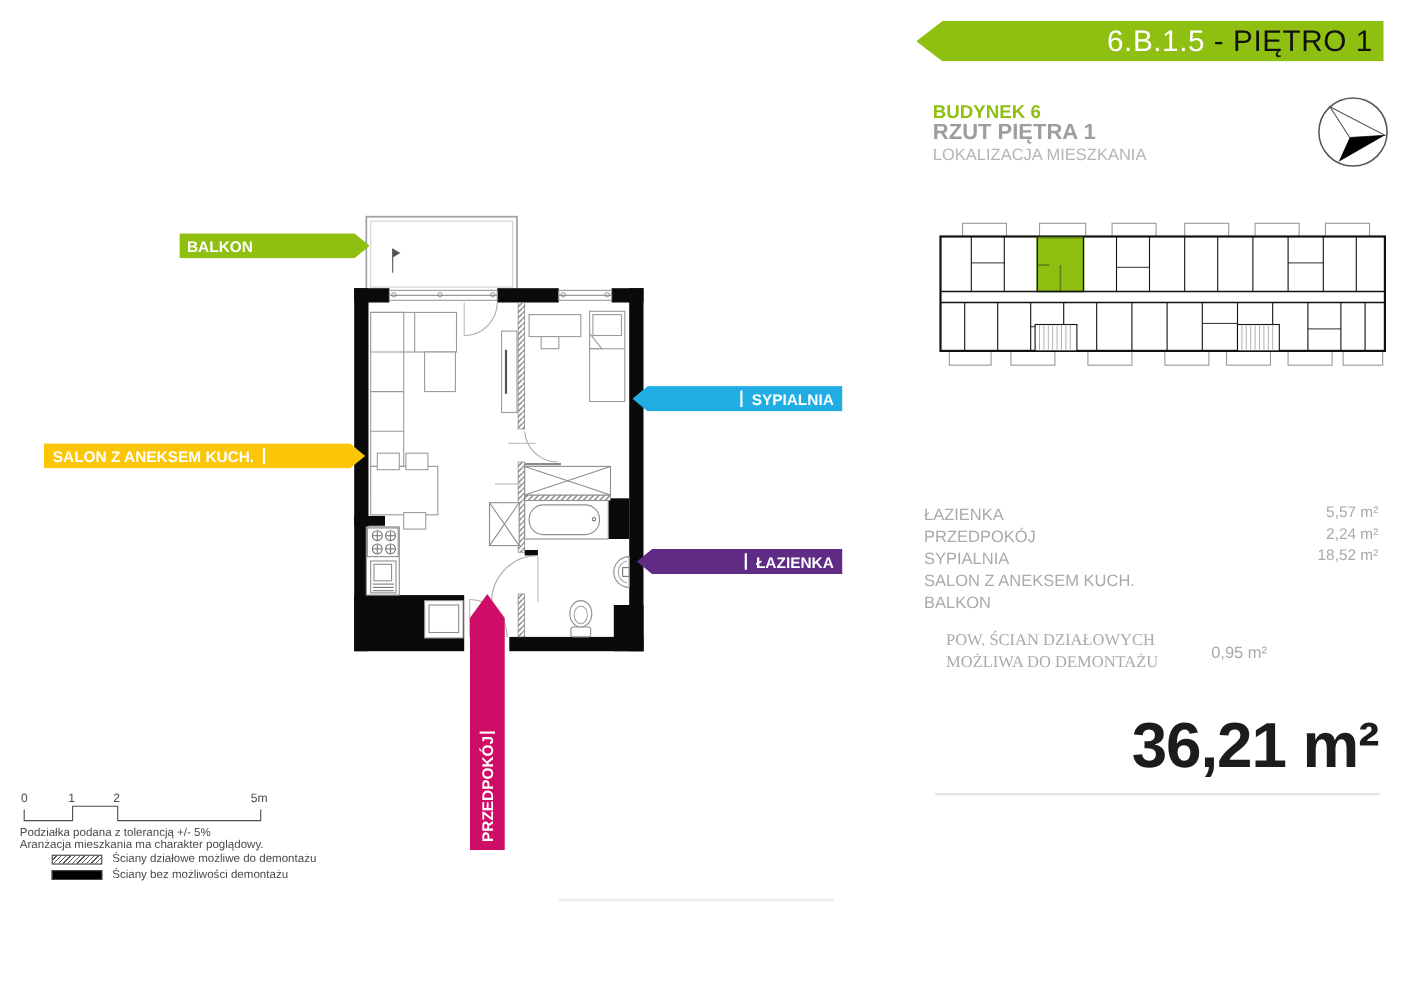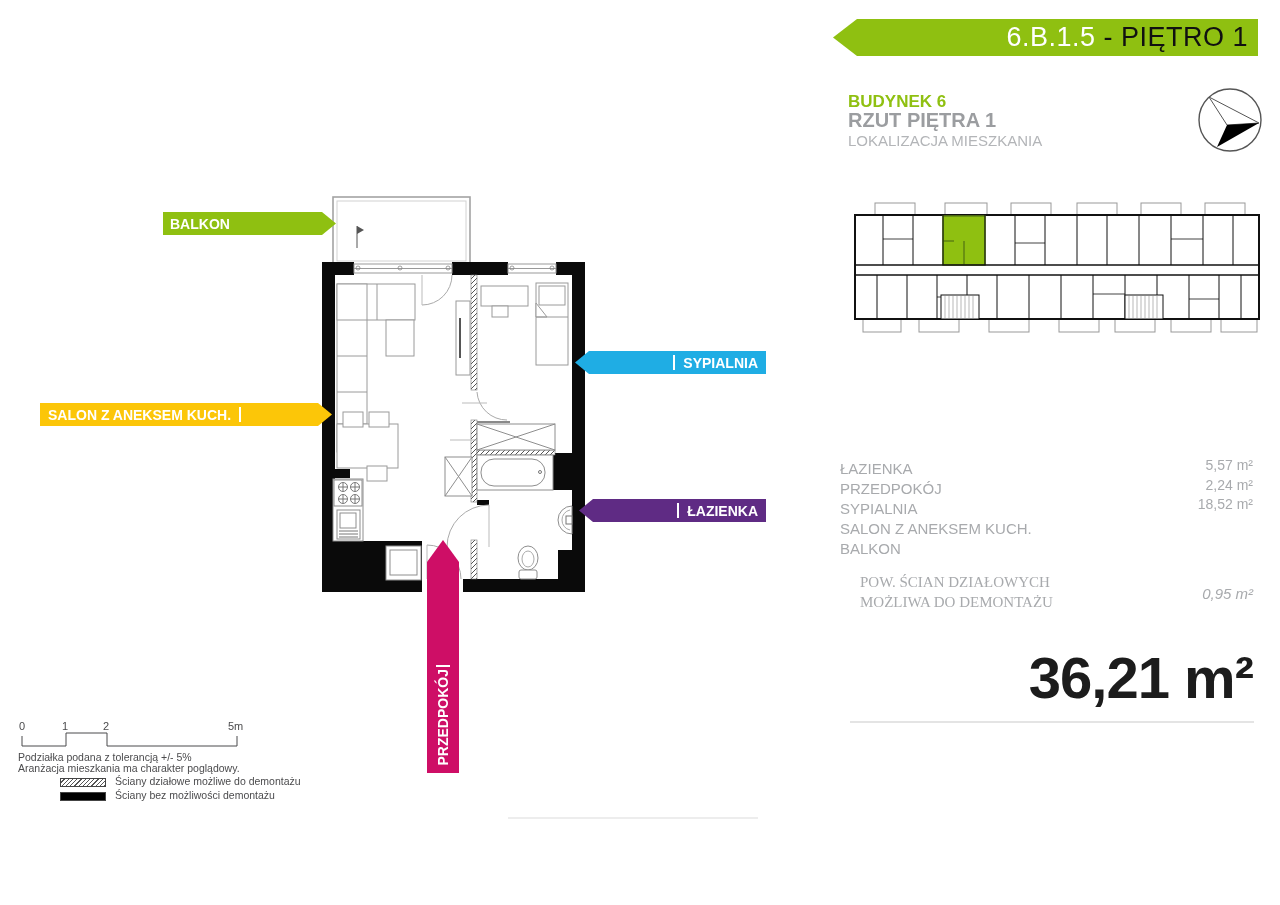--- a/index.html
+++ b/index.html
@@ -21,22 +21,22 @@
   .hdr{ position:absolute; left:848px; top:92px; line-height:19px; }
   .hdr .building{ font-weight:bold; font-size:17px; }
   .hdr .floorplan{ font-weight:bold; font-size:20px; color:#9b9da0; }
   .hdr .location{ font-size:15px; color:#b3b5b8; margin-top:1px; }
 
   
   .room-names{ position:absolute; left:840px; top:459px; font-size:15px; line-height:20px; color:#a8aaad; }
   .room-areas{ position:absolute; left:1000px; top:456px; width:253px; text-align:right;
                font-size:14px; line-height:19.5px; color:#a8aaad; }
   .part-names{ position:absolute; left:860px; top:572px; font-size:15px; line-height:20px; color:#a8aaad;font-family:Liberation Serif, serif; }
-  .part-area{ position:absolute; left:1000px; top:585px; width:253px; text-align:right;
-              font-size:15px; color:#a8aaad;font-style:italic; }
+  .part-area{ position:absolute; left:1000px; top:585px; width:253px; text-align:center;
+              font-size:15px; color:#a8aaad; }
   .total-area{ position:absolute; left:853px; top:644px; width:400px; text-align:right;
                font-size:58px; font-weight:bold; color:#1c1c1c; letter-spacing:-1px; }
   .hr1{ position:absolute; left:850px; top:721px; width:404px; height:2px; background:#e4e4e4; }
   .hr2{ position:absolute; left:508px; top:817px; width:250px; height:2px; background:#ededed; }
 
   
   .plabel{ position:absolute; height:23px; display:flex; align-items:center;
            font-size:14px; font-weight:bold; color:#fff; z-index:3; }
   .plabel .sep{ width:2px; height:15px; background:#fff; margin:0 8px; flex:0 0 auto; }
   .plabel .fill{ flex:1 1 auto; }
@@ -61,21 +61,21 @@
   }
 
   
   .plan-svg{ position:absolute; left:0; top:0; z-index:1; }
   .ovw-svg{ position:absolute; left:853px; top:199px; z-index:1; }
   .compass{ position:absolute; left:1196px; top:86px; z-index:1; }
 
   
   .tick{ position:absolute; font-size:11px; color:#4b4b4d; }
   .note{ position:absolute; left:18px; font-size:10.5px; color:#4b4b4d; line-height:11px; }
-  .legend-row{ position:absolute; left:20px; display:flex; align-items:flex-end;padding-left:40px; }
+  .legend-row{ position:absolute; left:7px; display:flex; align-items:center;padding-left:40px; }
   .swatch{ width:46px; height:9px; border:1px solid #444; flex:0 0 auto; }
   .swatch.hatched{ background:repeating-linear-gradient(135deg,#fff 0 2px,#555 2px 3px); }
   .swatch.solid{ background:#000; }
   .legend-row .ltxt{ margin-left:9px; font-size:10.5px; color:#4b4b4d; }
 </style>
 </head>
 <body>
 
 <div class="page">
 

